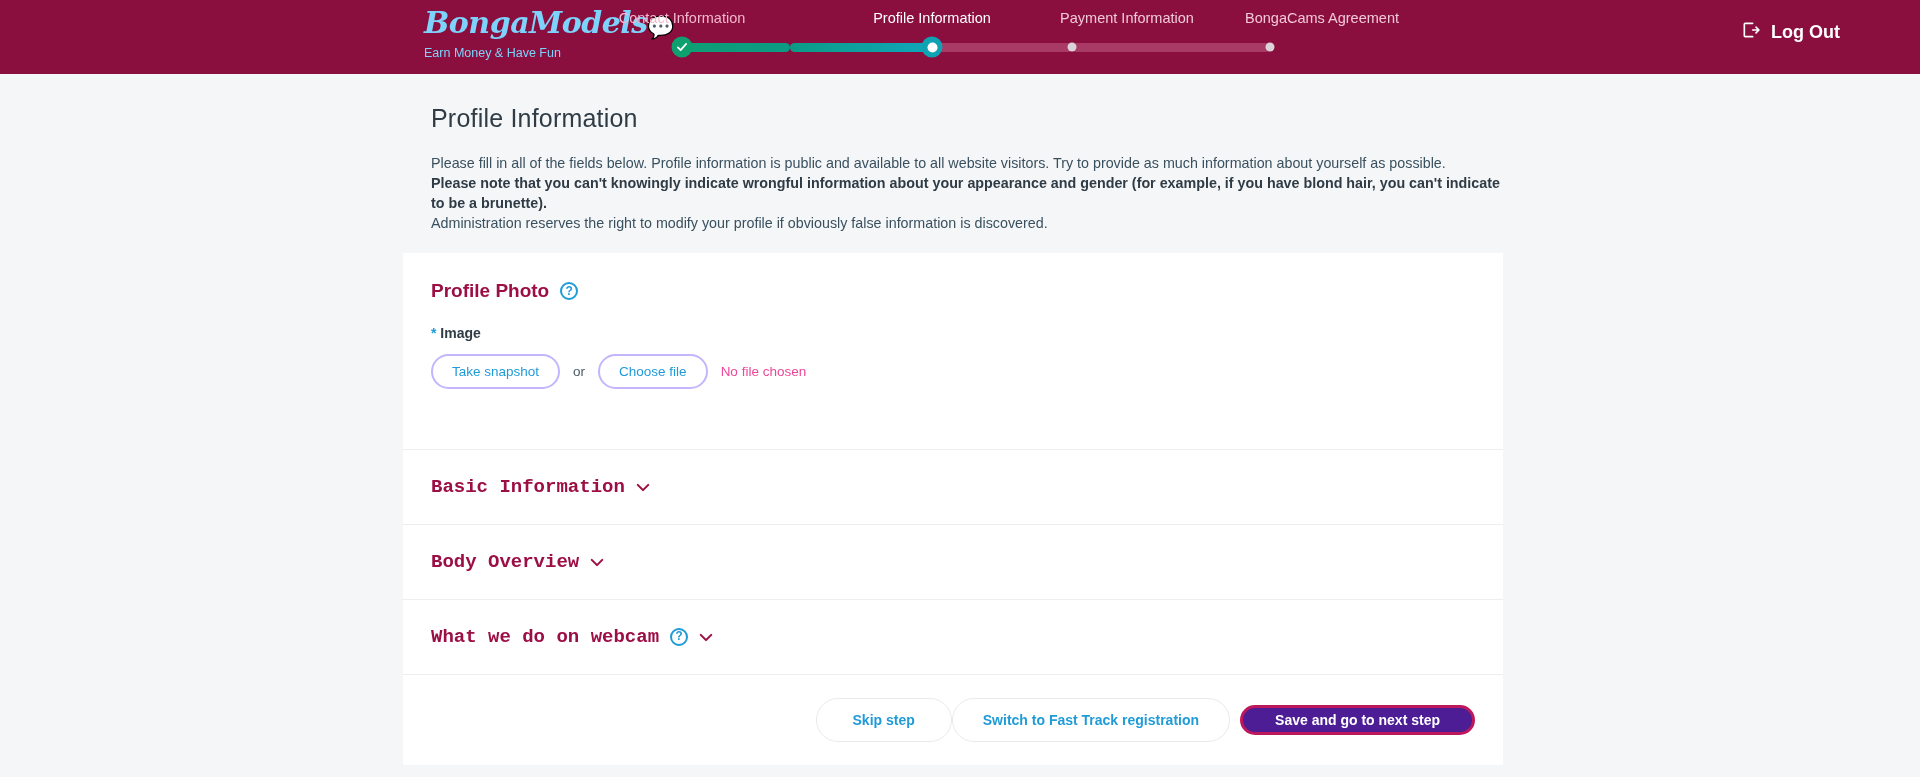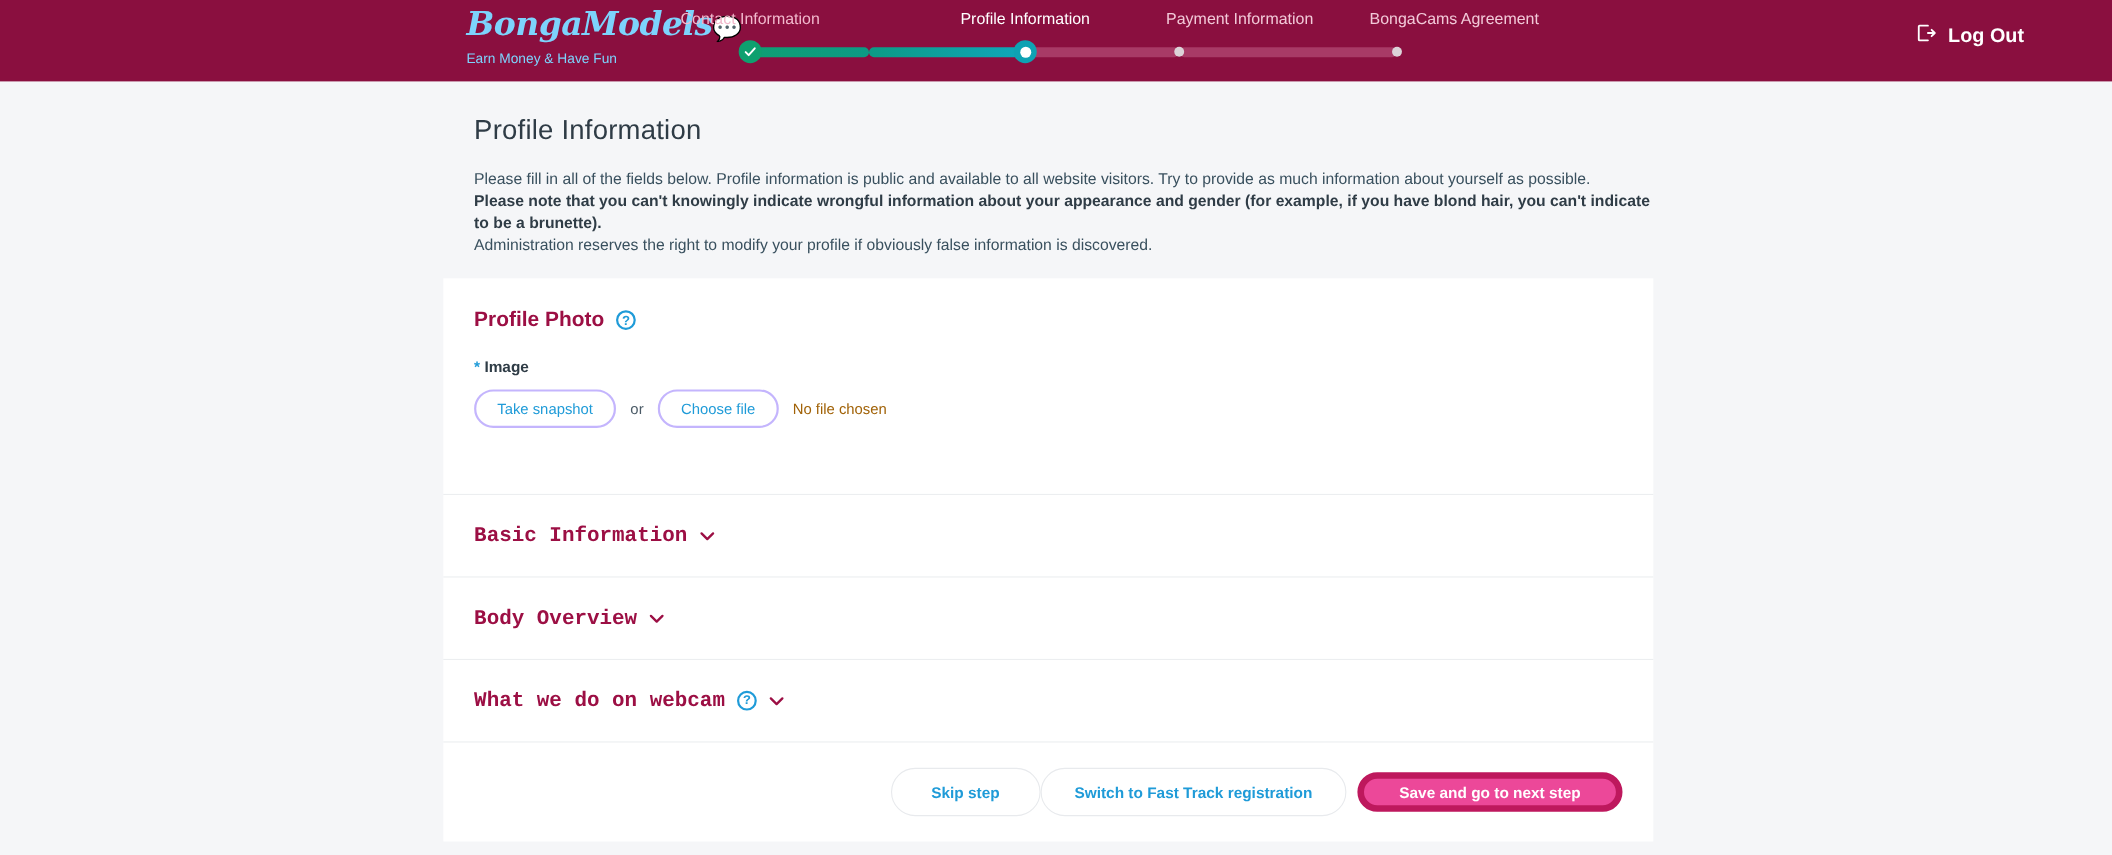--- a/index.html
+++ b/index.html
@@ -155,21 +155,21 @@
     display: flex; align-items: center; gap: 13px;
   }
   .pill-btn {
     border: 2px solid #c4b5fd; background: #ffffff;
     border-radius: 20px; padding: 8px 19px;
     font-size: 13.5px; color: #1f9bd8;
     font-family: "Liberation Sans", sans-serif;
     cursor: pointer; white-space: nowrap;
   }
   .or-text { font-size: 13.5px; color: #4a5a66; }
-  .nofile { font-size: 13.5px; color: #a16207; }
+  .nofile { font-size: 13.5px; color: #ec4899; }
 
   .sec-collapse {
     padding: 26px 28px;
     display: flex; align-items: center; gap: 11px;
     cursor: pointer;
     font-family: Liberation Mono, monospace;
   }
   .sec-collapse .sec-head-txt {
     font-size: 19px; font-weight: bold; color: #9c0f44;
   }
@@ -192,21 +192,21 @@
   .btn-outline {
     border: 1px solid #e8eaed; background: #ffffff;
     color: #1f9bd8; padding: 13px 30px;
   }
   .btn-skip {
     border: 1px solid #e8eaed; background: #ffffff;
     color: #1f9bd8; padding: 13px 36px;
     margin-left: auto;
   }
   .btn-primary {
-    border: 6px solid #be185d; background: #ec4899;
+    border: 3px solid #be185d; background: #4c1d95;
     color: #ffffff; padding: 4px 32px;
     margin-left: 10px;
   }
 </style>
 </head>
 <body>
 
 <div class="header">
 
   <a class="brand" href="#">

